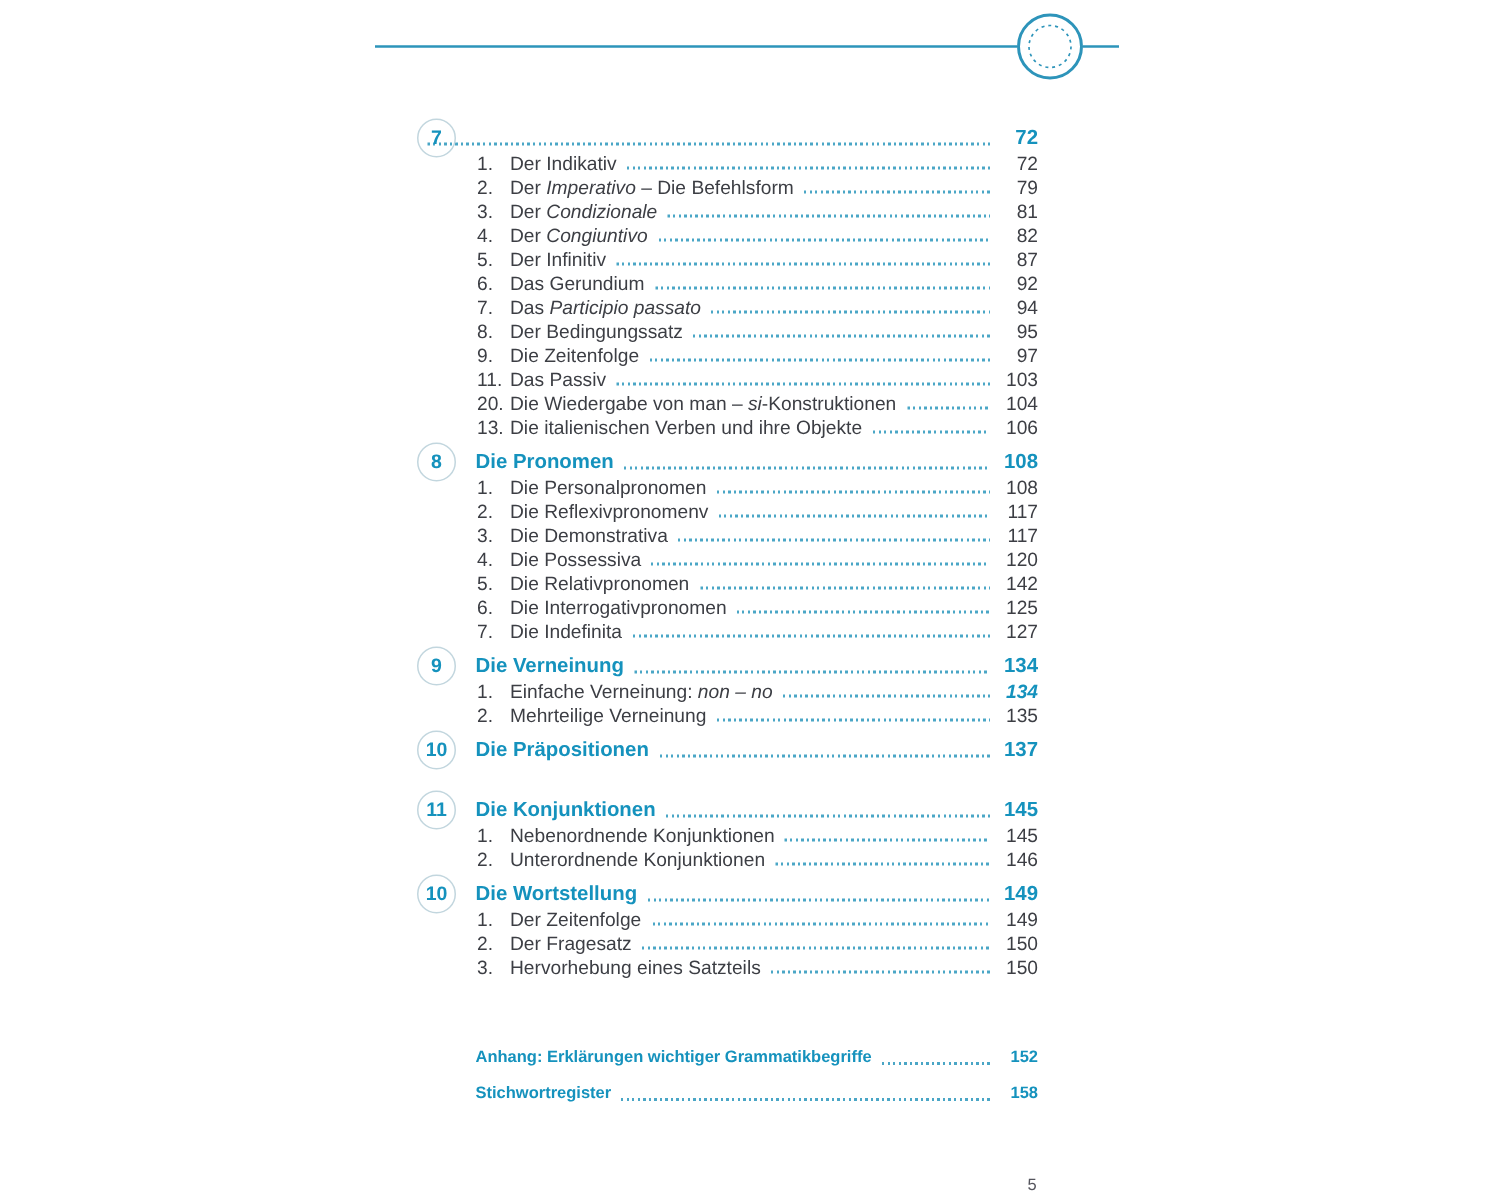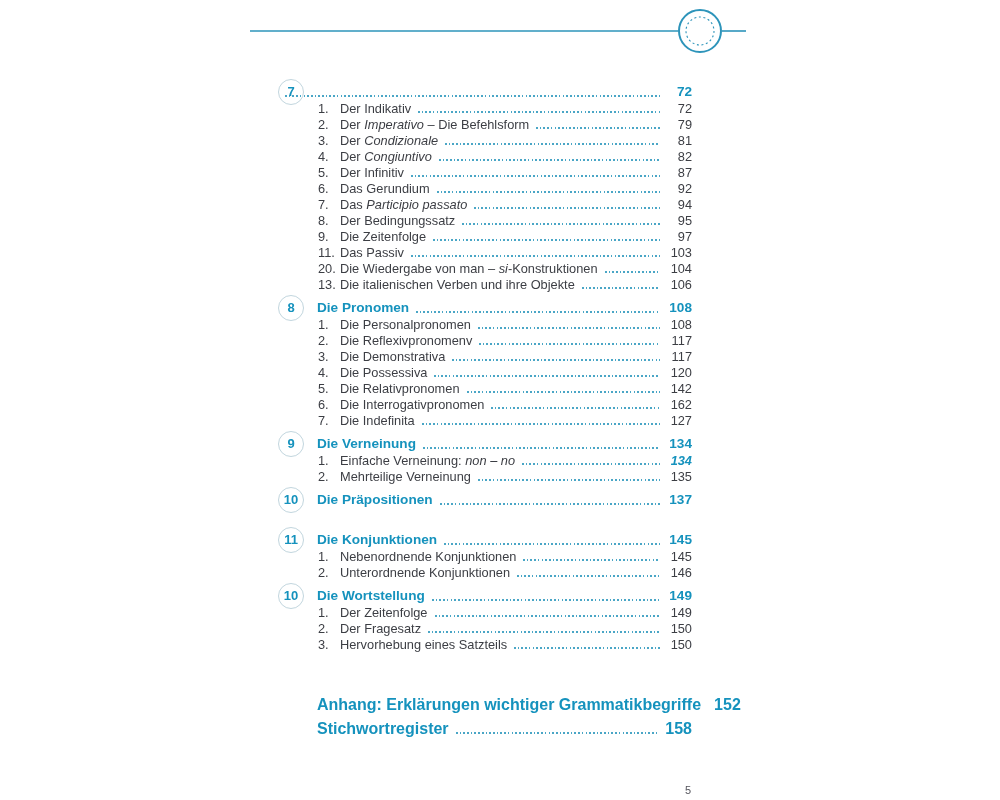--- a/index.html
+++ b/index.html
@@ -98,21 +98,21 @@
 
   
   .appendix {
     position: absolute;
     left: 278px;
     top: 696px;
     width: 414px;
   }
   .appendix .row {
     height: 17px;
-    font-size: 16px;
+    font-size: 11px;
     font-weight: bold;
     color: var(--teal);
     line-height: 16px;
     padding-left: 39px;
   }
   .appendix .row + .row { margin-top: 7px; }
   .appendix .page-num { color: var(--teal); margin-top: 16px; }
 
   .folio {
     position: absolute;
@@ -250,21 +250,21 @@
         <div class="row item-row">
           <span class="item-num">5.</span>
           <span class="item-text"><span>Die Relativpronomen</span></span>
           <span class="leader"></span>
           <span class="page-num">142</span>
         </div>
         <div class="row item-row">
           <span class="item-num">6.</span>
           <span class="item-text"><span>Die Interrogativpronomen</span></span>
           <span class="leader"></span>
-          <span class="page-num">162</span>
+          <span class="page-num">125</span>
         </div>
         <div class="row item-row">
           <span class="item-num">7.</span>
           <span class="item-text"><span>Die Indefinita</span></span>
           <span class="leader"></span>
           <span class="page-num">127</span>
         </div>
       </section>
       <section class="section" data-sec="9">
         <div class="row heading-row">

